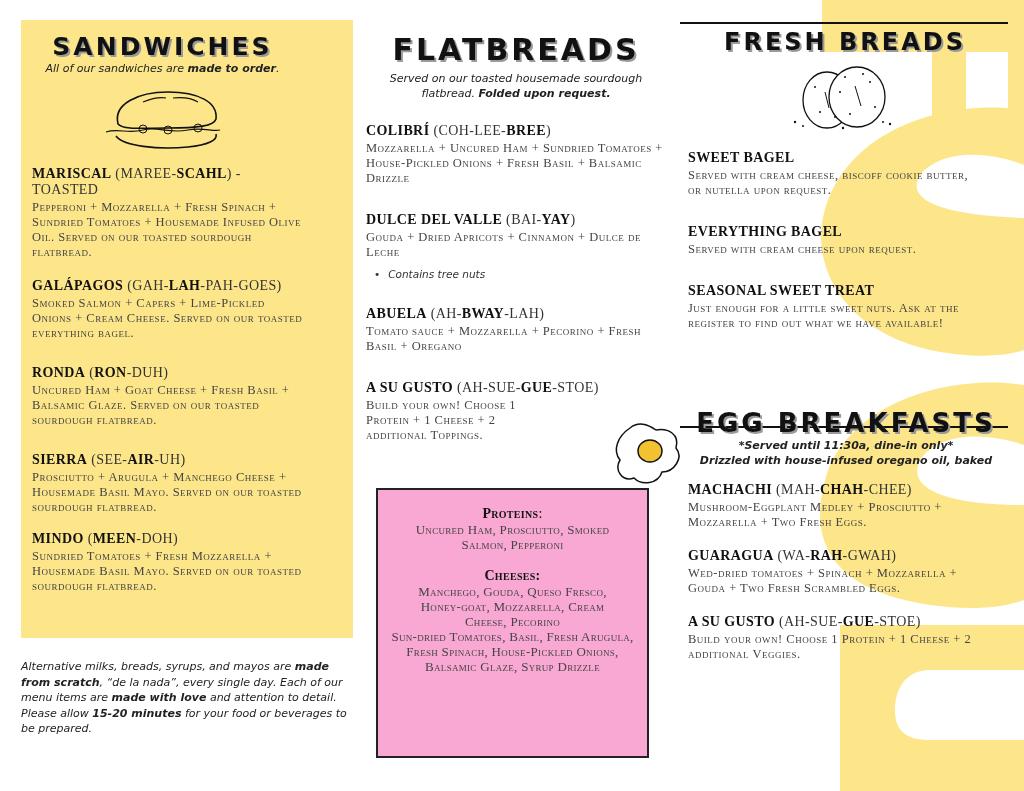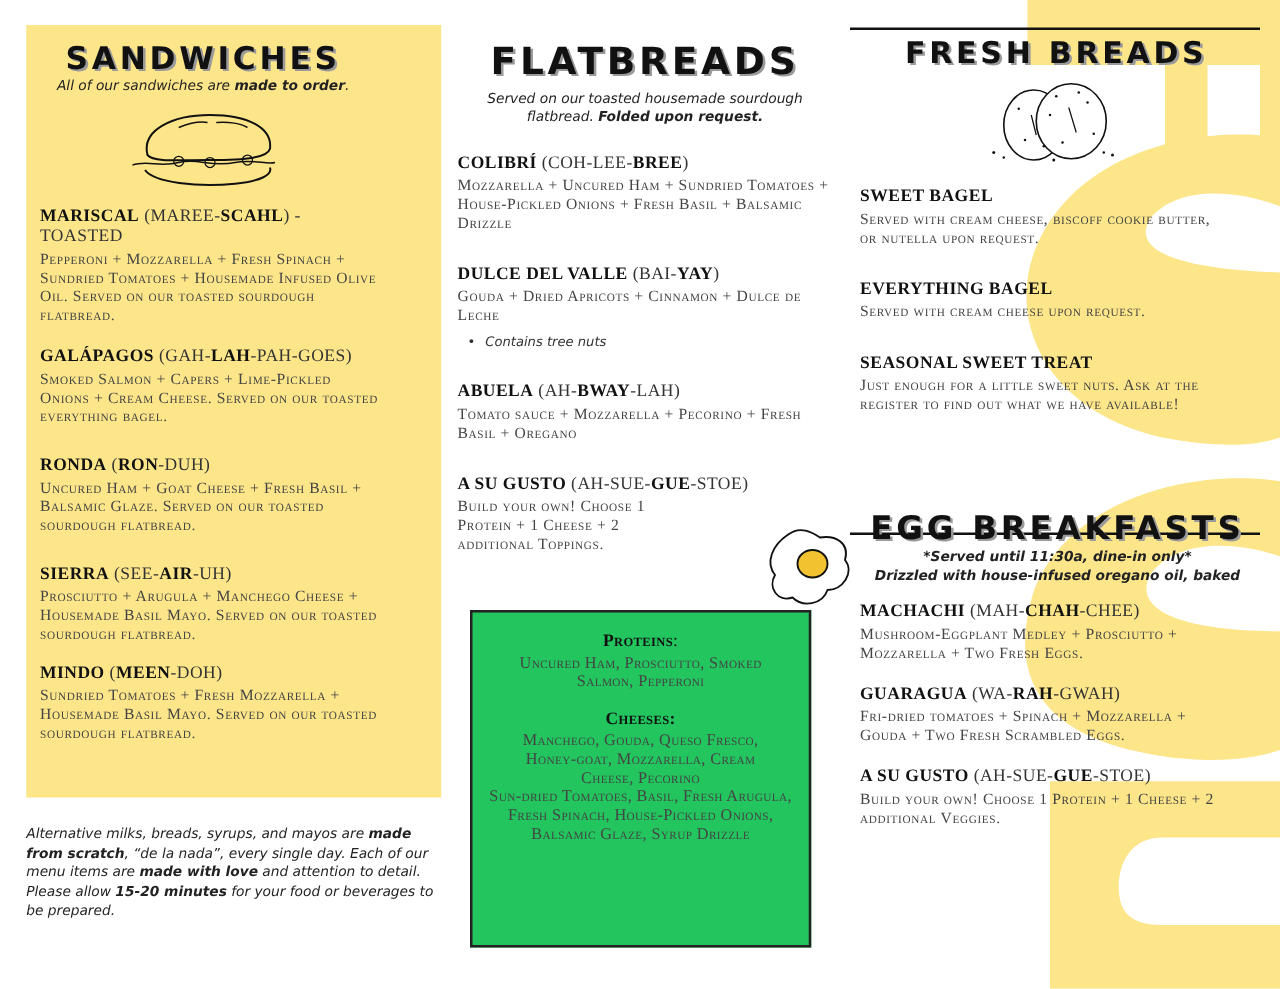--- a/index.html
+++ b/index.html
@@ -47,21 +47,21 @@
     position: absolute; left: 21px; top: 659px; width: 340px; z-index: 2;
     font-family: "DejaVu Sans", sans-serif; font-style: italic; font-size: 11px; line-height: 15.5px; color: #222;
   }
   .note-left b { font-weight: bold; }
 
   .bullet { font-family: "DejaVu Sans", sans-serif; font-style: italic; font-size: 10.5px; color: #333; margin-top: 8px; padding-left: 8px; }
   .bullet .dot { font-style: normal; margin-right: 8px; }
 
   .toppings-box {
     position: absolute; left: 376px; top: 488px; width: 273px; height: 270px;
-    border: 2px solid #222; background: #22c55e; z-index: 2; text-align: center; padding-top: 16px;
+    border: 2px solid #222; background: #f9a8d4; z-index: 2; text-align: center; padding-top: 16px;
   }
   .tb-head { font-family: "Liberation Serif", serif; font-weight: bold; font-variant: small-caps; font-size: 14px; color: #111; letter-spacing: 0.3px; }
   .tb-body { font-family: "Liberation Serif", serif; font-variant: small-caps; font-size: 13px; line-height: 15px; color: #444; letter-spacing: 0.3px; }
 
   .rule { position: absolute; height: 2px; background: #111; z-index: 2; }
 
   .illus { display: block; margin: 0 auto; }
 </style>
 </head>
 <body>
@@ -213,20 +213,20 @@
   <div class="subtitle" style="font-weight:bold;">*Served until 11:30a, dine-in only*</div>
   <div class="subtitle" style="font-weight:bold;">Drizzled with house-infused oregano oil, baked</div>
 
   <div style="padding-left:12px; margin-top:14px;">
     <div class="item">
       <div class="item-name"><span class="nm">MACHACHI</span><span class="pr"><span> (MAH-</span><b>CHAH</b><span>-CHEE)</span></span></div>
       <div class="item-desc" style="width:300px;">Mushroom-Eggplant Medley + Prosciutto + Mozzarella + Two Fresh Eggs.</div>
     </div>
     <div class="item" style="margin-top:18px;">
       <div class="item-name"><span class="nm">GUARAGUA</span><span class="pr"><span> (WA-</span><b>RAH</b><span>-GWAH)</span></span></div>
-      <div class="item-desc" style="width:280px;">Fri-dried tomatoes + Spinach + Mozzarella + Gouda + Two Fresh Scrambled Eggs.</div>
+      <div class="item-desc" style="width:280px;">Wed-dried tomatoes + Spinach + Mozzarella + Gouda + Two Fresh Scrambled Eggs.</div>
     </div>
     <div class="item" style="margin-top:18px;">
       <div class="item-name"><span class="nm">A SU GUSTO</span><span class="pr"><span> (AH-SUE-</span><b>GUE</b><span>-STOE)</span></span></div>
       <div class="item-desc" style="width:300px;">Build your own! Choose 1 Protein + 1 Cheese + 2 additional Veggies.</div>
     </div>
   </div>
 </div>
 
 </body></html>

